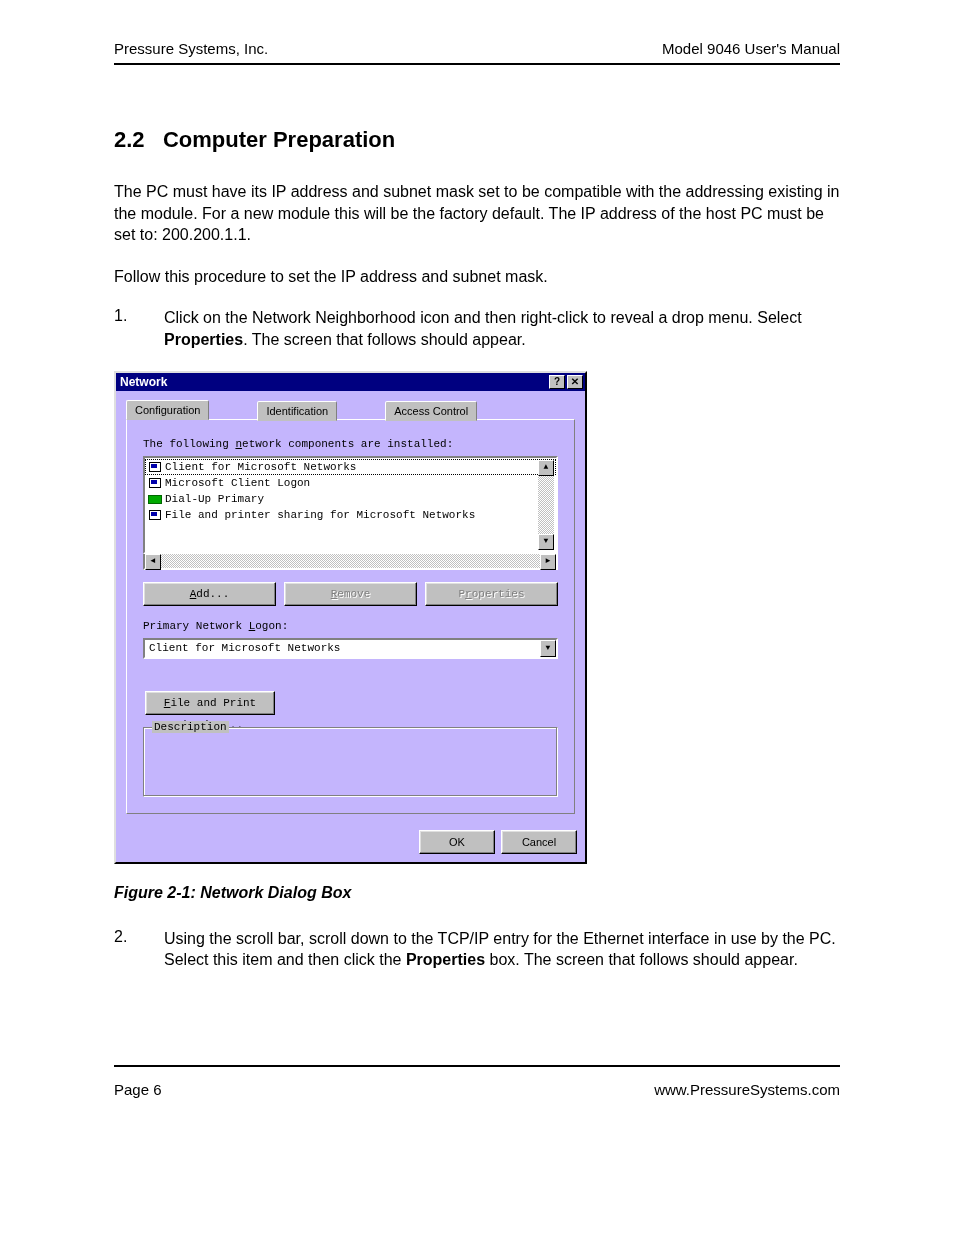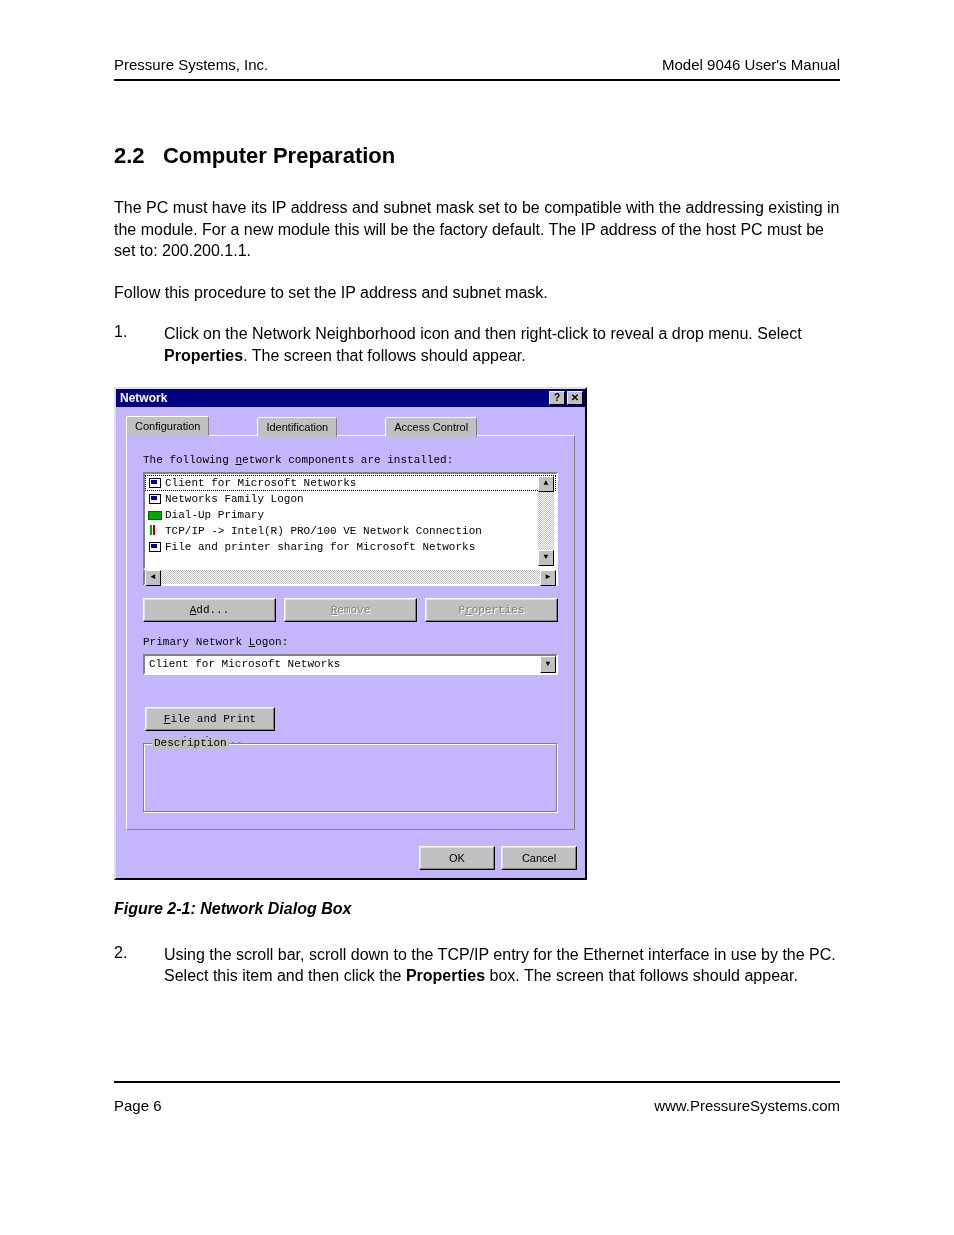--- a/index.html
+++ b/index.html
@@ -5,21 +5,21 @@
   * { box-sizing: border-box; }
   body {
     margin: 0;
     padding: 0;
     font-family: Arial, Helvetica, sans-serif;
     background: #fff;
     color: #000;
     width: 954px;
   }
   .page {
-    padding: 56px 114px 50px 114px;
+    padding: 40px 114px 50px 114px;
   }
   .hdr {
     display: flex;
     justify-content: space-between;
     font-size: 15px;
     padding-bottom: 6px;
     border-bottom: 2px solid #000;
     margin-bottom: 62px;
   }
   h2 {
@@ -357,29 +357,25 @@
 
         <div class="listbox-wrap">
           <div class="listbox">
             <div class="list-items">
               <div class="list-item sel">
                 <span class="li-icon ic-client"></span>
                 <span>Client for Microsoft Networks</span>
               </div>
               <div class="list-item">
                 <span class="li-icon ic-client"></span>
-                <span>Networks Family Logon</span>
+                <span>Microsoft Client Logon</span>
               </div>
               <div class="list-item">
                 <span class="li-icon ic-adapter"></span>
                 <span>Dial-Up Primary</span>
-              </div>
-              <div class="list-item">
-                <span class="li-icon ic-proto"></span>
-                <span>TCP/IP -&gt; Intel(R) PRO/100 VE Network Connection</span>
               </div>
               <div class="list-item">
                 <span class="li-icon ic-client"></span>
                 <span>File and printer sharing for Microsoft Networks</span>
               </div>
             </div>
             <div class="vscroll">
               <div class="sbtn">▲</div>
               <div class="strack"></div>
               <div class="sbtn">▼</div>

